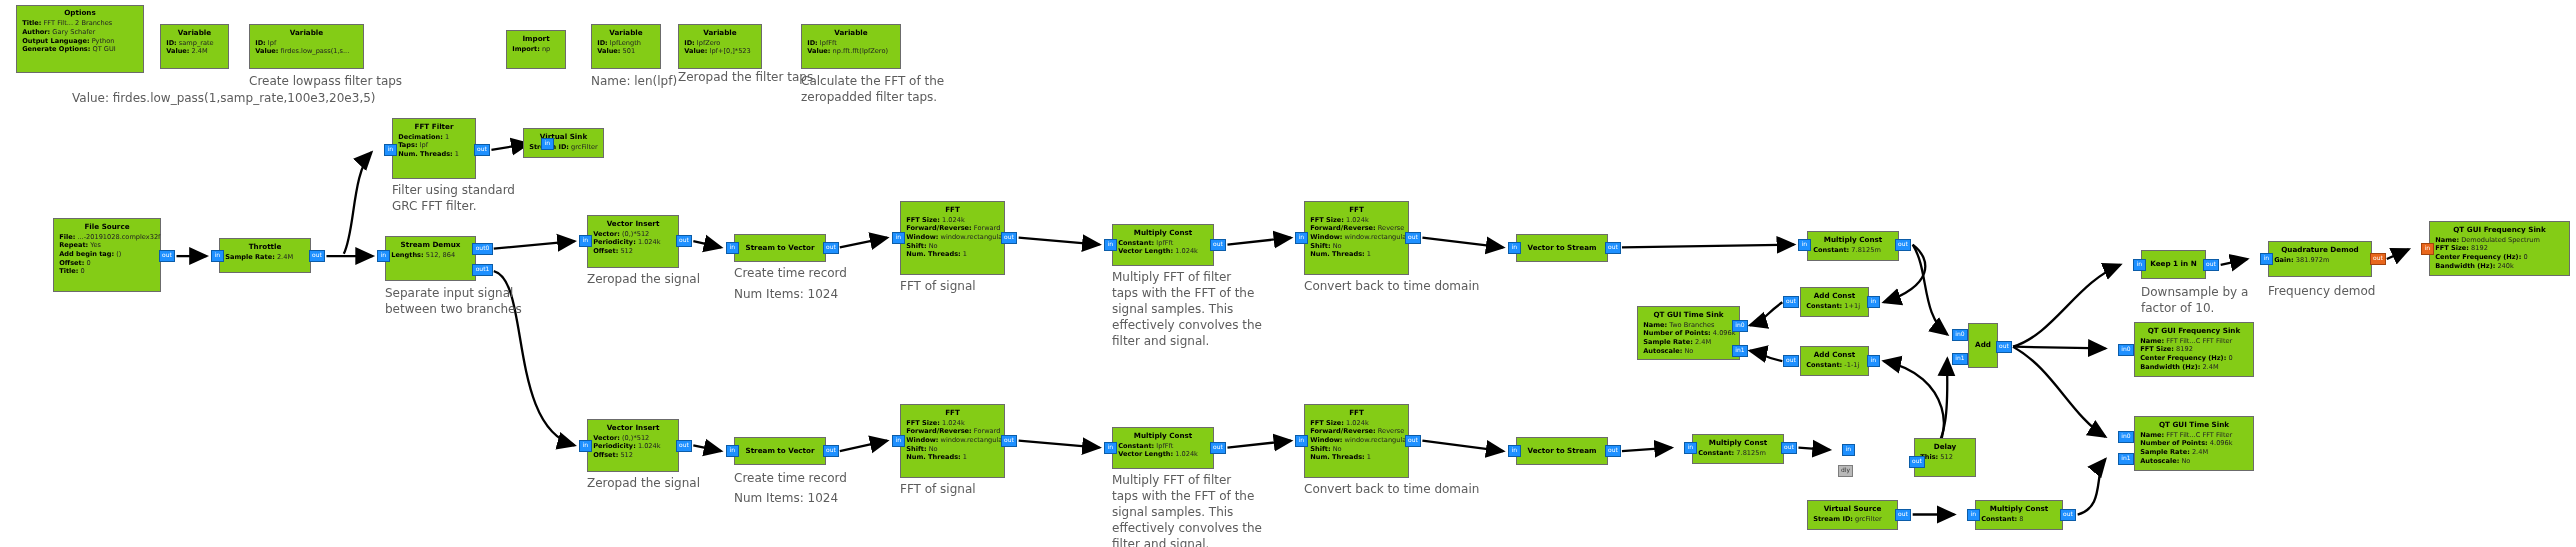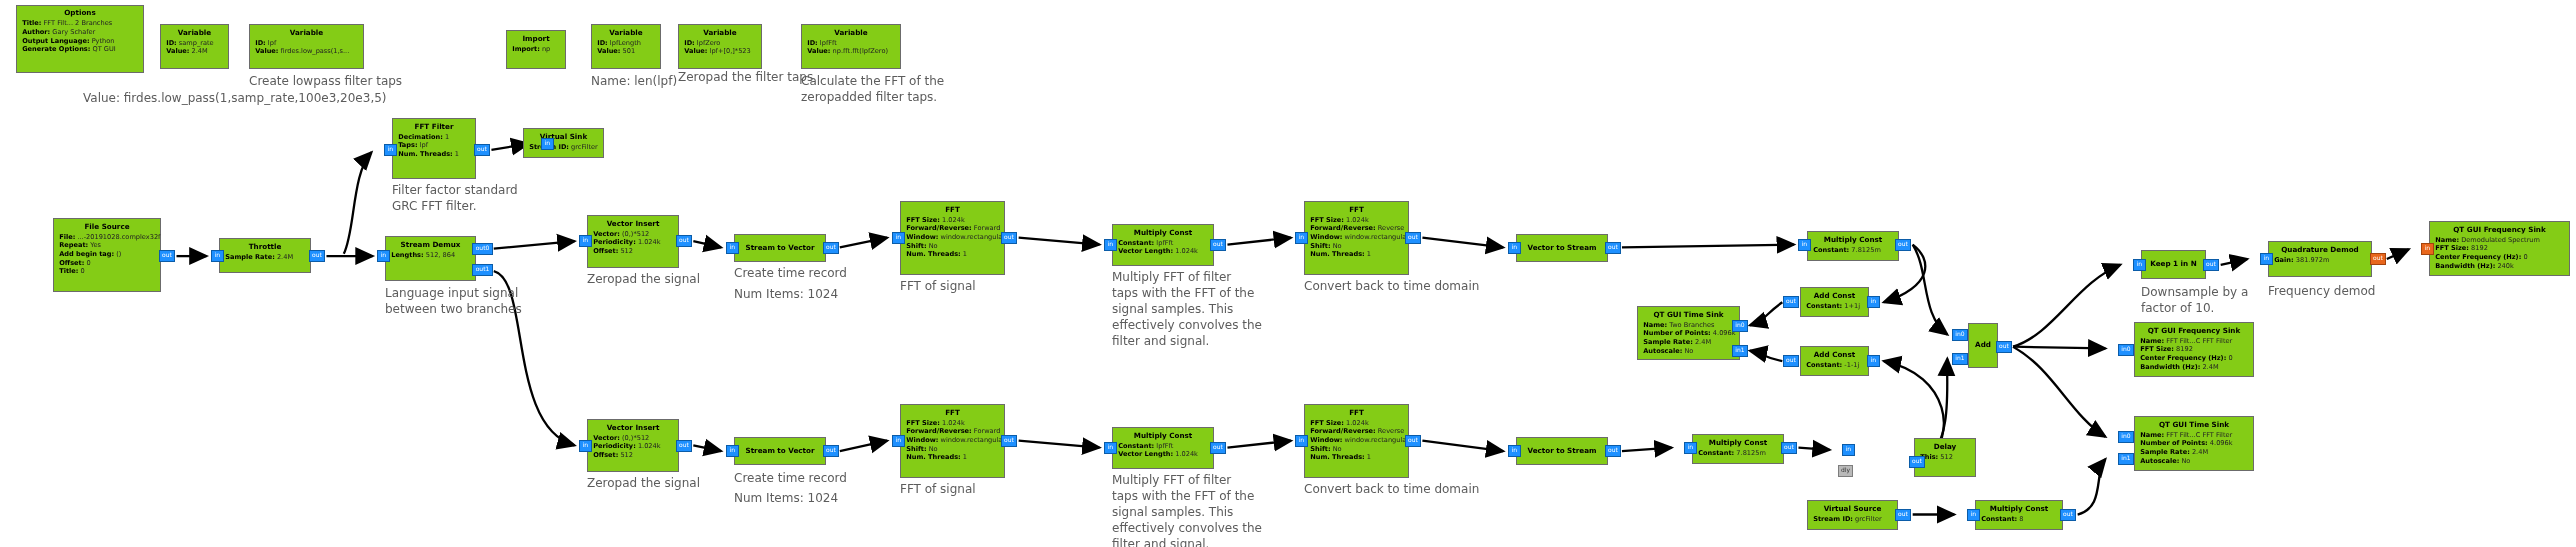--- a/index.html
+++ b/index.html
@@ -380,28 +380,28 @@
       <div class="port" style="left: 1842px; top: 444px; width: 12.7px; height: 11.5px;">in</div>
       <div class="port grey" style="left: 1838px; top: 465px; width: 15px; height: 11.5px;">dly</div>
       <div class="port" style="left: 1909px; top: 456px; width: 16px; height: 11.5px;">out</div>
       <div class="port" style="left: 1895px; top: 509px; width: 16px; height: 11.5px;">out</div>
       <div class="port" style="left: 1967px; top: 509px; width: 12.7px; height: 11.5px;">in</div>
       <div class="port" style="left: 2060px; top: 509px; width: 16px; height: 11.5px;">out</div>
     </div>
 
   <div id="comments-layer">
       <div class="cmt" style="left: 249px; top: 74px;">Create lowpass filter taps</div>
-      <div class="cmt" style="left: 83px; top: 91px; text-align: right;">Value: firdes.low_pass(1,samp_rate,100e3,20e3,5)</div>
+      <div class="cmt" style="left: 72px; top: 91px; text-align: right;">Value: firdes.low_pass(1,samp_rate,100e3,20e3,5)</div>
       <div class="cmt" style="left: 591px; top: 74px;">Name: len(lpf)</div>
       <div class="cmt" style="left: 678px; top: 70px;">Zeropad the filter taps</div>
       <div class="cmt" style="left: 801px; top: 74px;">Calculate the FFT of the
 zeropadded filter taps.</div>
-      <div class="cmt" style="left: 392px; top: 183px;">Filter factor standard
+      <div class="cmt" style="left: 392px; top: 183px;">Filter using standard
 GRC FFT filter.</div>
-      <div class="cmt" style="left: 385px; top: 286px;">Language input signal
+      <div class="cmt" style="left: 385px; top: 286px;">Separate input signal
 between two branches</div>
       <div class="cmt" style="left: 587px; top: 272px;">Zeropad the signal</div>
       <div class="cmt" style="left: 734px; top: 266px;">Create time record</div>
       <div class="cmt" style="left: 734px; top: 287px;">Num Items: 1024</div>
       <div class="cmt" style="left: 900px; top: 279px;">FFT of signal</div>
       <div class="cmt" style="left: 1112px; top: 270px;">Multiply FFT of filter
 taps with the FFT of the
 signal samples. This
 effectively convolves the
 filter and signal.</div>

